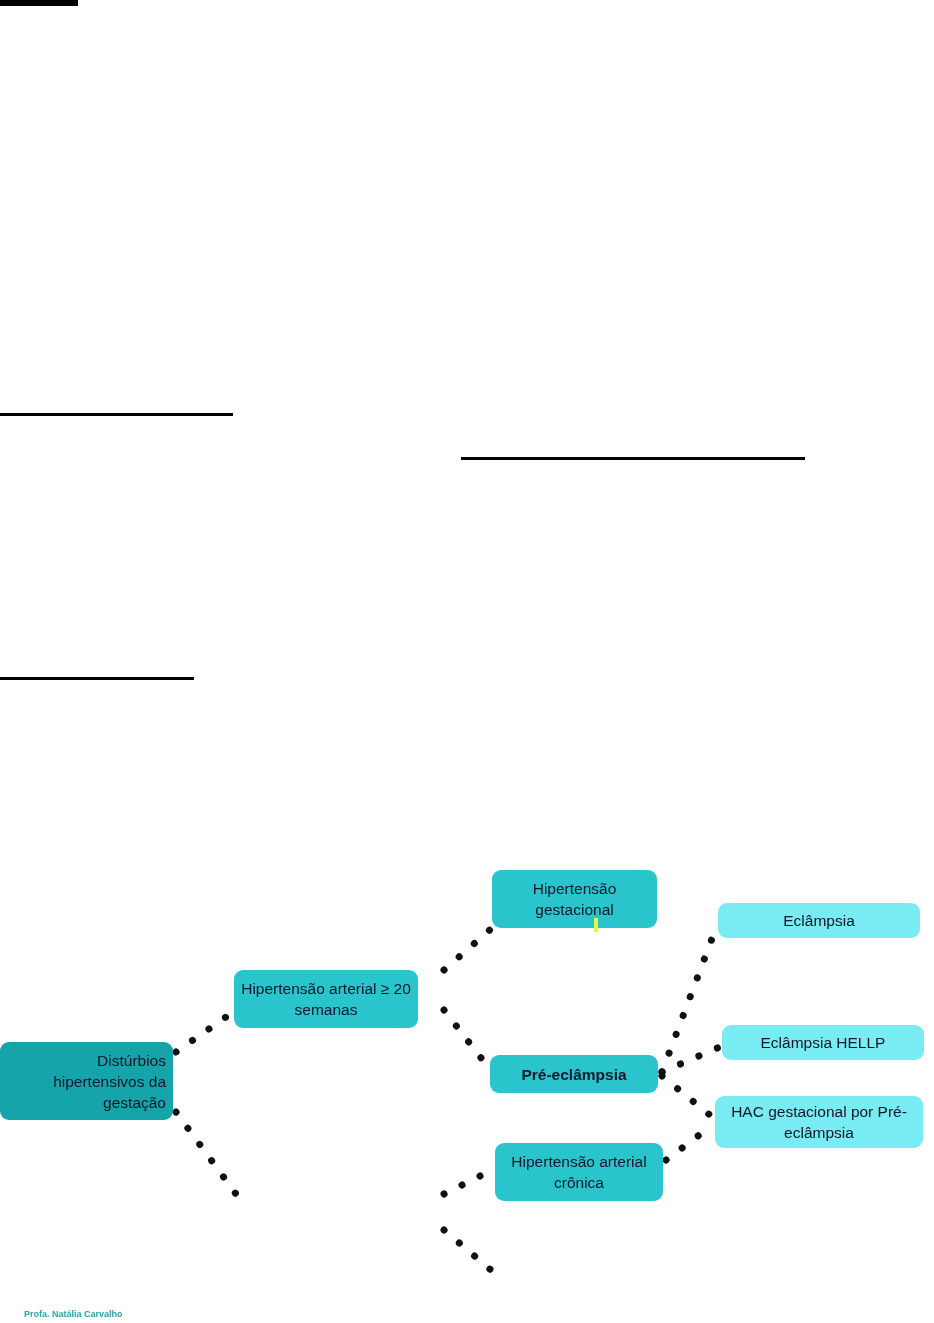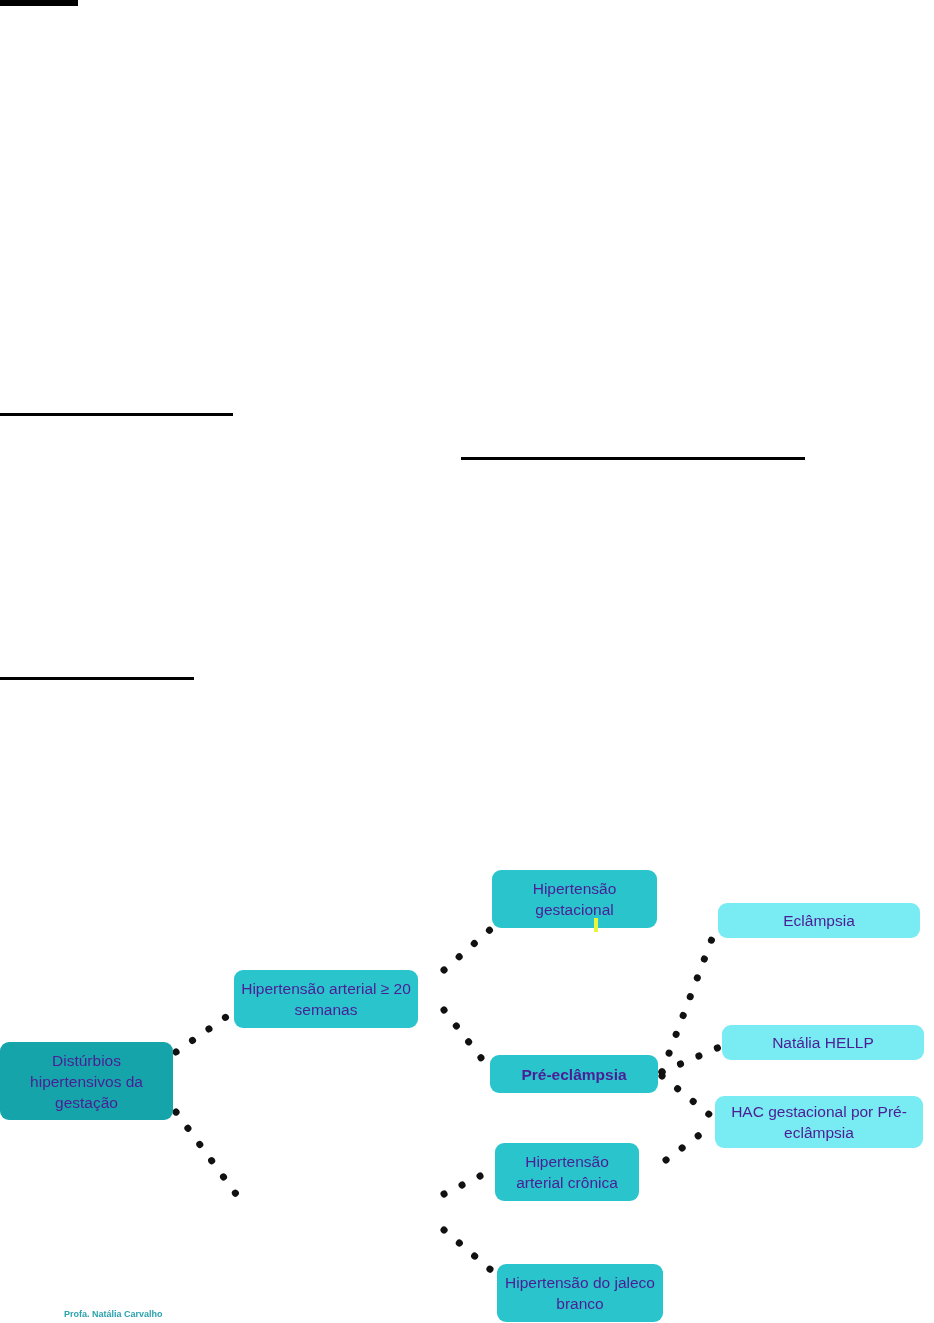--- a/index.html
+++ b/index.html
@@ -56,48 +56,47 @@
     white-space: nowrap;
   }
   .slide-footer {
     position: absolute;
     left: 24px;
     top: 489px;
     font-size: 9px;
     font-weight: bold;
     color: #2aa3ad;
     white-space: nowrap;
-    margin-left: 40px;
   }
 
   
   .node {
     position: absolute;
     box-sizing: border-box;
     display: flex;
     align-items: center;
     justify-content: center;
     text-align: center;
     border-radius: 9px;
-    color: #4c1d95;
+    color: #0f172a;
     font-size: 15.5px;
     line-height: 21px;
     padding: 3px 7px;
     z-index: 3;
   }
   .node.root   { background: #16a4ab; }
   .node.mid    { background: #2ac4cd; }
   .node.leaf   { background: #79ebf2; border-radius: 9px; }
   
-  #node-root            { left: 0px;   top: 222px; width: 173px; height: 78px; }
+  #node-root            { left: 0px;   top: 222px; width: 173px; height: 78px; text-align: right; }
   #node-ht-ge20         { left: 234px; top: 150px; width: 184px; height: 58px; }
   #node-ht-lt20         { left: 234px; top: 360px; width: 207px; height: 58px; }
   #node-gestacional     { left: 492px; top: 50px;  width: 165px; height: 58px; }
   #node-preeclampsia    { left: 490px; top: 235px; width: 168px; height: 38px; font-weight: bold; }
-  #node-hac             { left: 495px; top: 323px; width: 144px; height: 58px; }
+  #node-hac             { left: 495px; top: 323px; width: 168px; height: 58px; }
   #node-jaleco          { left: 497px; top: 444px; width: 166px; height: 58px; }
   #node-eclampsia       { left: 718px; top: 83px;  width: 202px; height: 35px; }
   #node-hellp           { left: 722px; top: 205px; width: 202px; height: 35px; }
   #node-hac-sobreposta  { left: 715px; top: 276px; width: 208px; height: 52px; }
 
   
   .caret-mark {
     position: absolute;
     left: 594px;
     top: 98px;
@@ -166,24 +165,23 @@
 
 
     <div class="node mid" id="node-gestacional">Hipertensão gestacional</div>
 
     <div class="caret-mark"></div>
 
     <div class="node mid" id="node-preeclampsia">Pré-eclâmpsia</div>
 
     <div class="node mid" id="node-hac">Hipertensão arterial crônica</div>
 
-    <div class="node mid" id="node-jaleco">Hipertensão do jaleco branco</div>
 
     <div class="node leaf" id="node-eclampsia">Eclâmpsia</div>
 
-    <div class="node leaf" id="node-hellp">Natália HELLP</div>
+    <div class="node leaf" id="node-hellp">Eclâmpsia HELLP</div>
 
     <div class="node leaf" id="node-hac-sobreposta">HAC gestacional por Pré-eclâmpsia</div>
 
     <div class="slide-footer">Profa. Natália Carvalho</div>
 
   </div>
 </div>
 
 </body></html>

